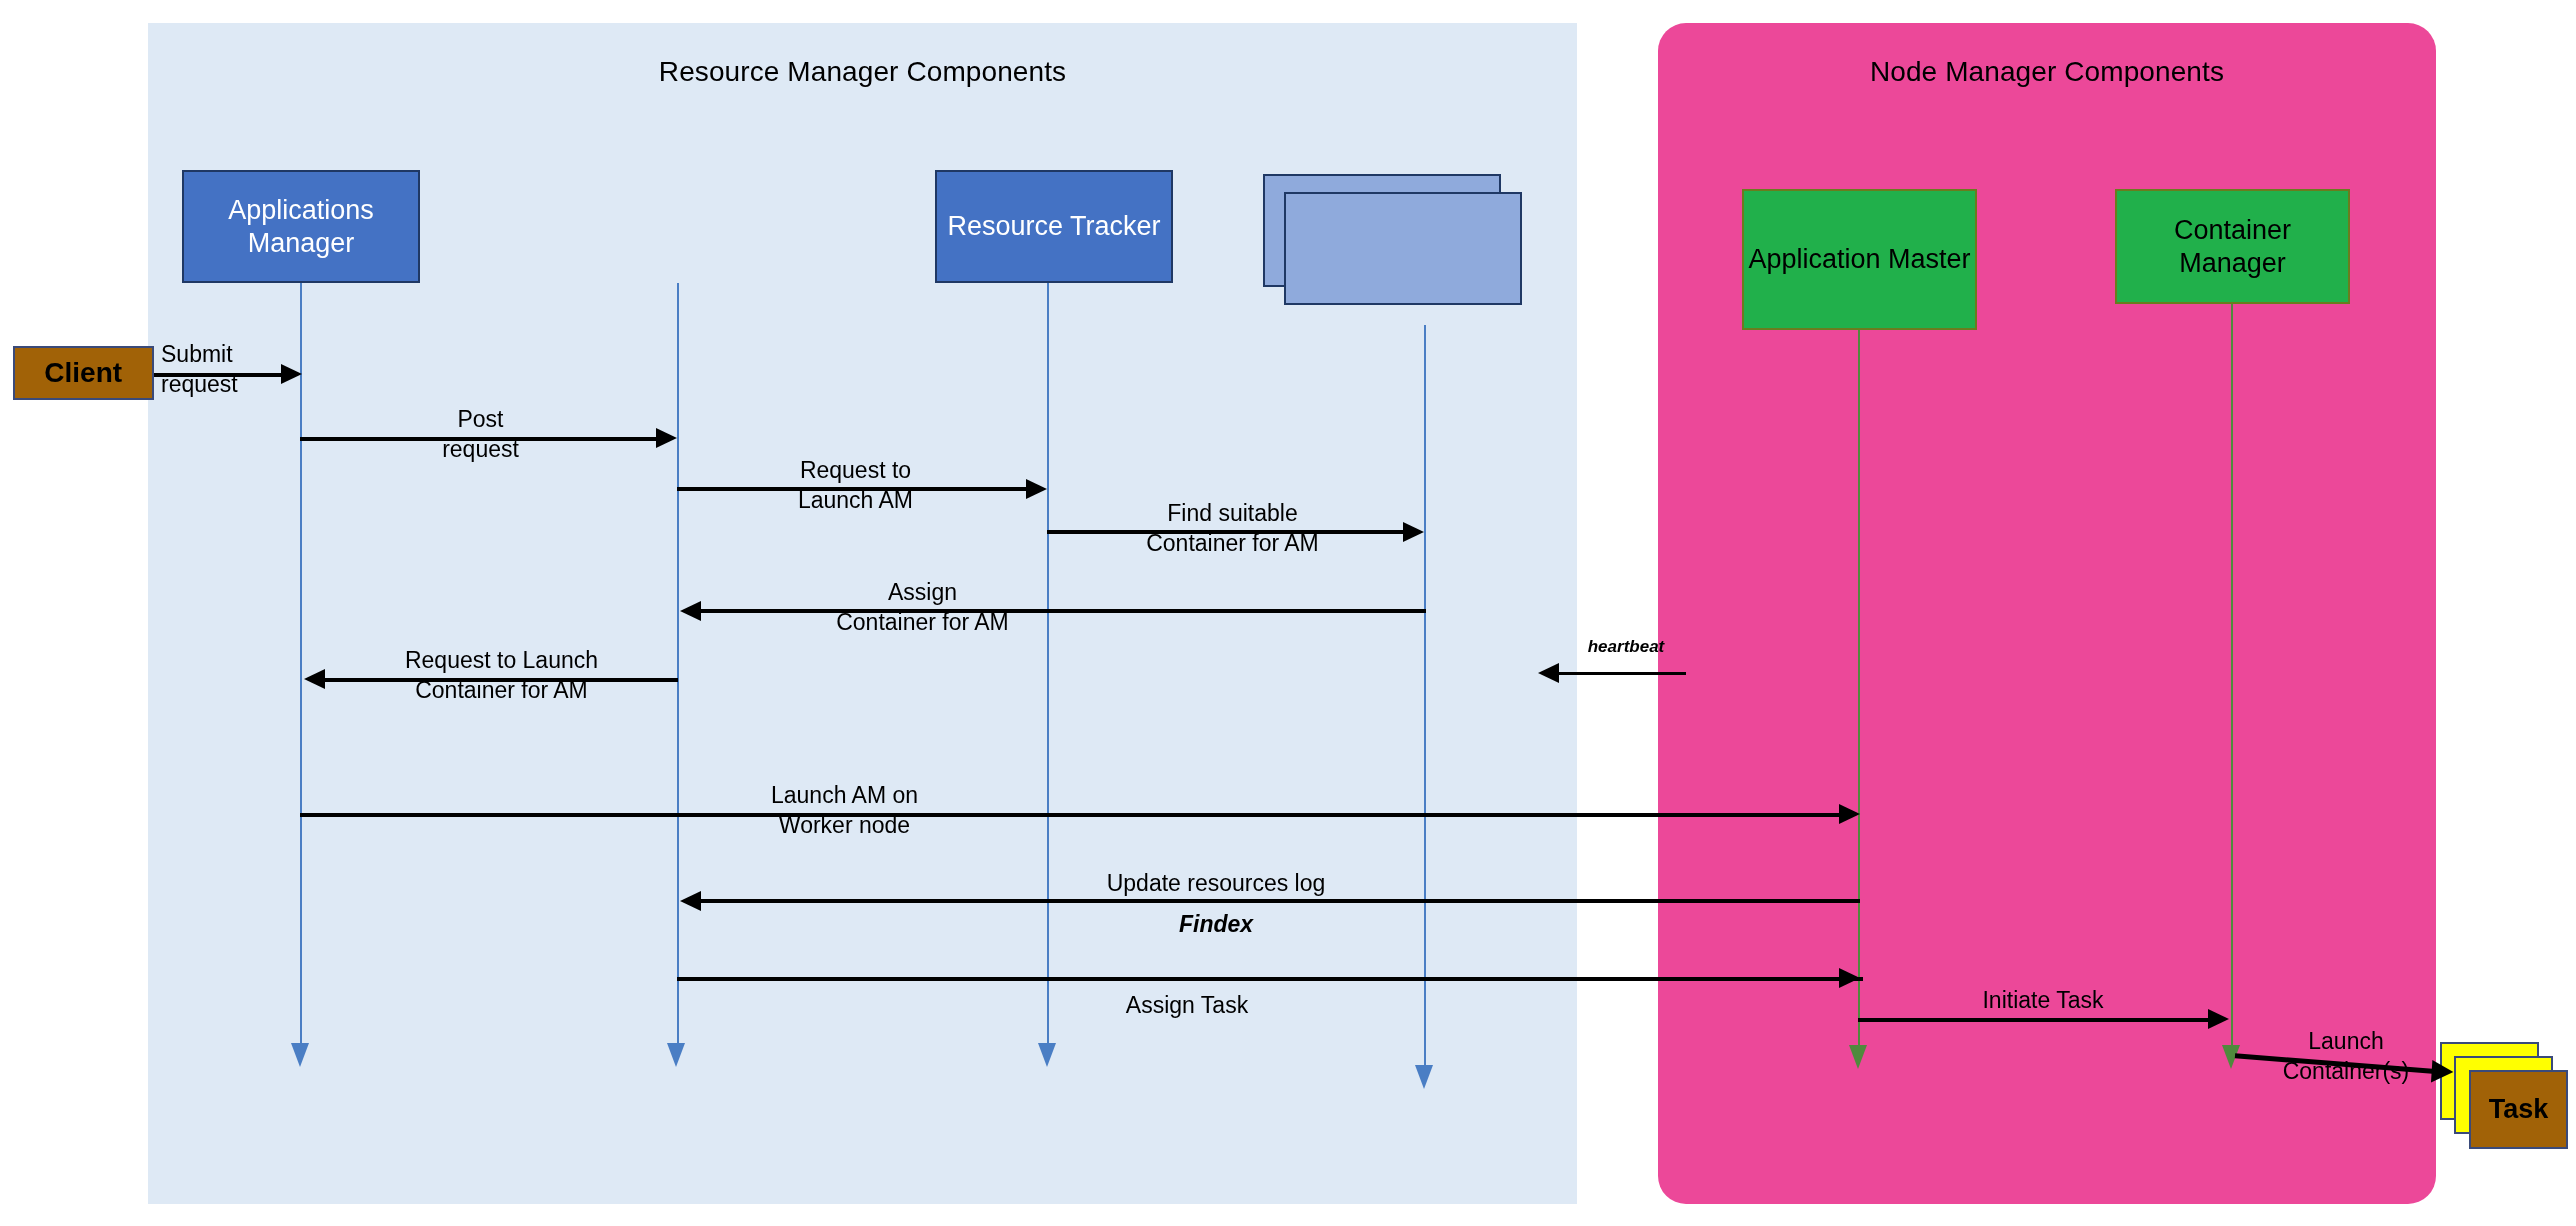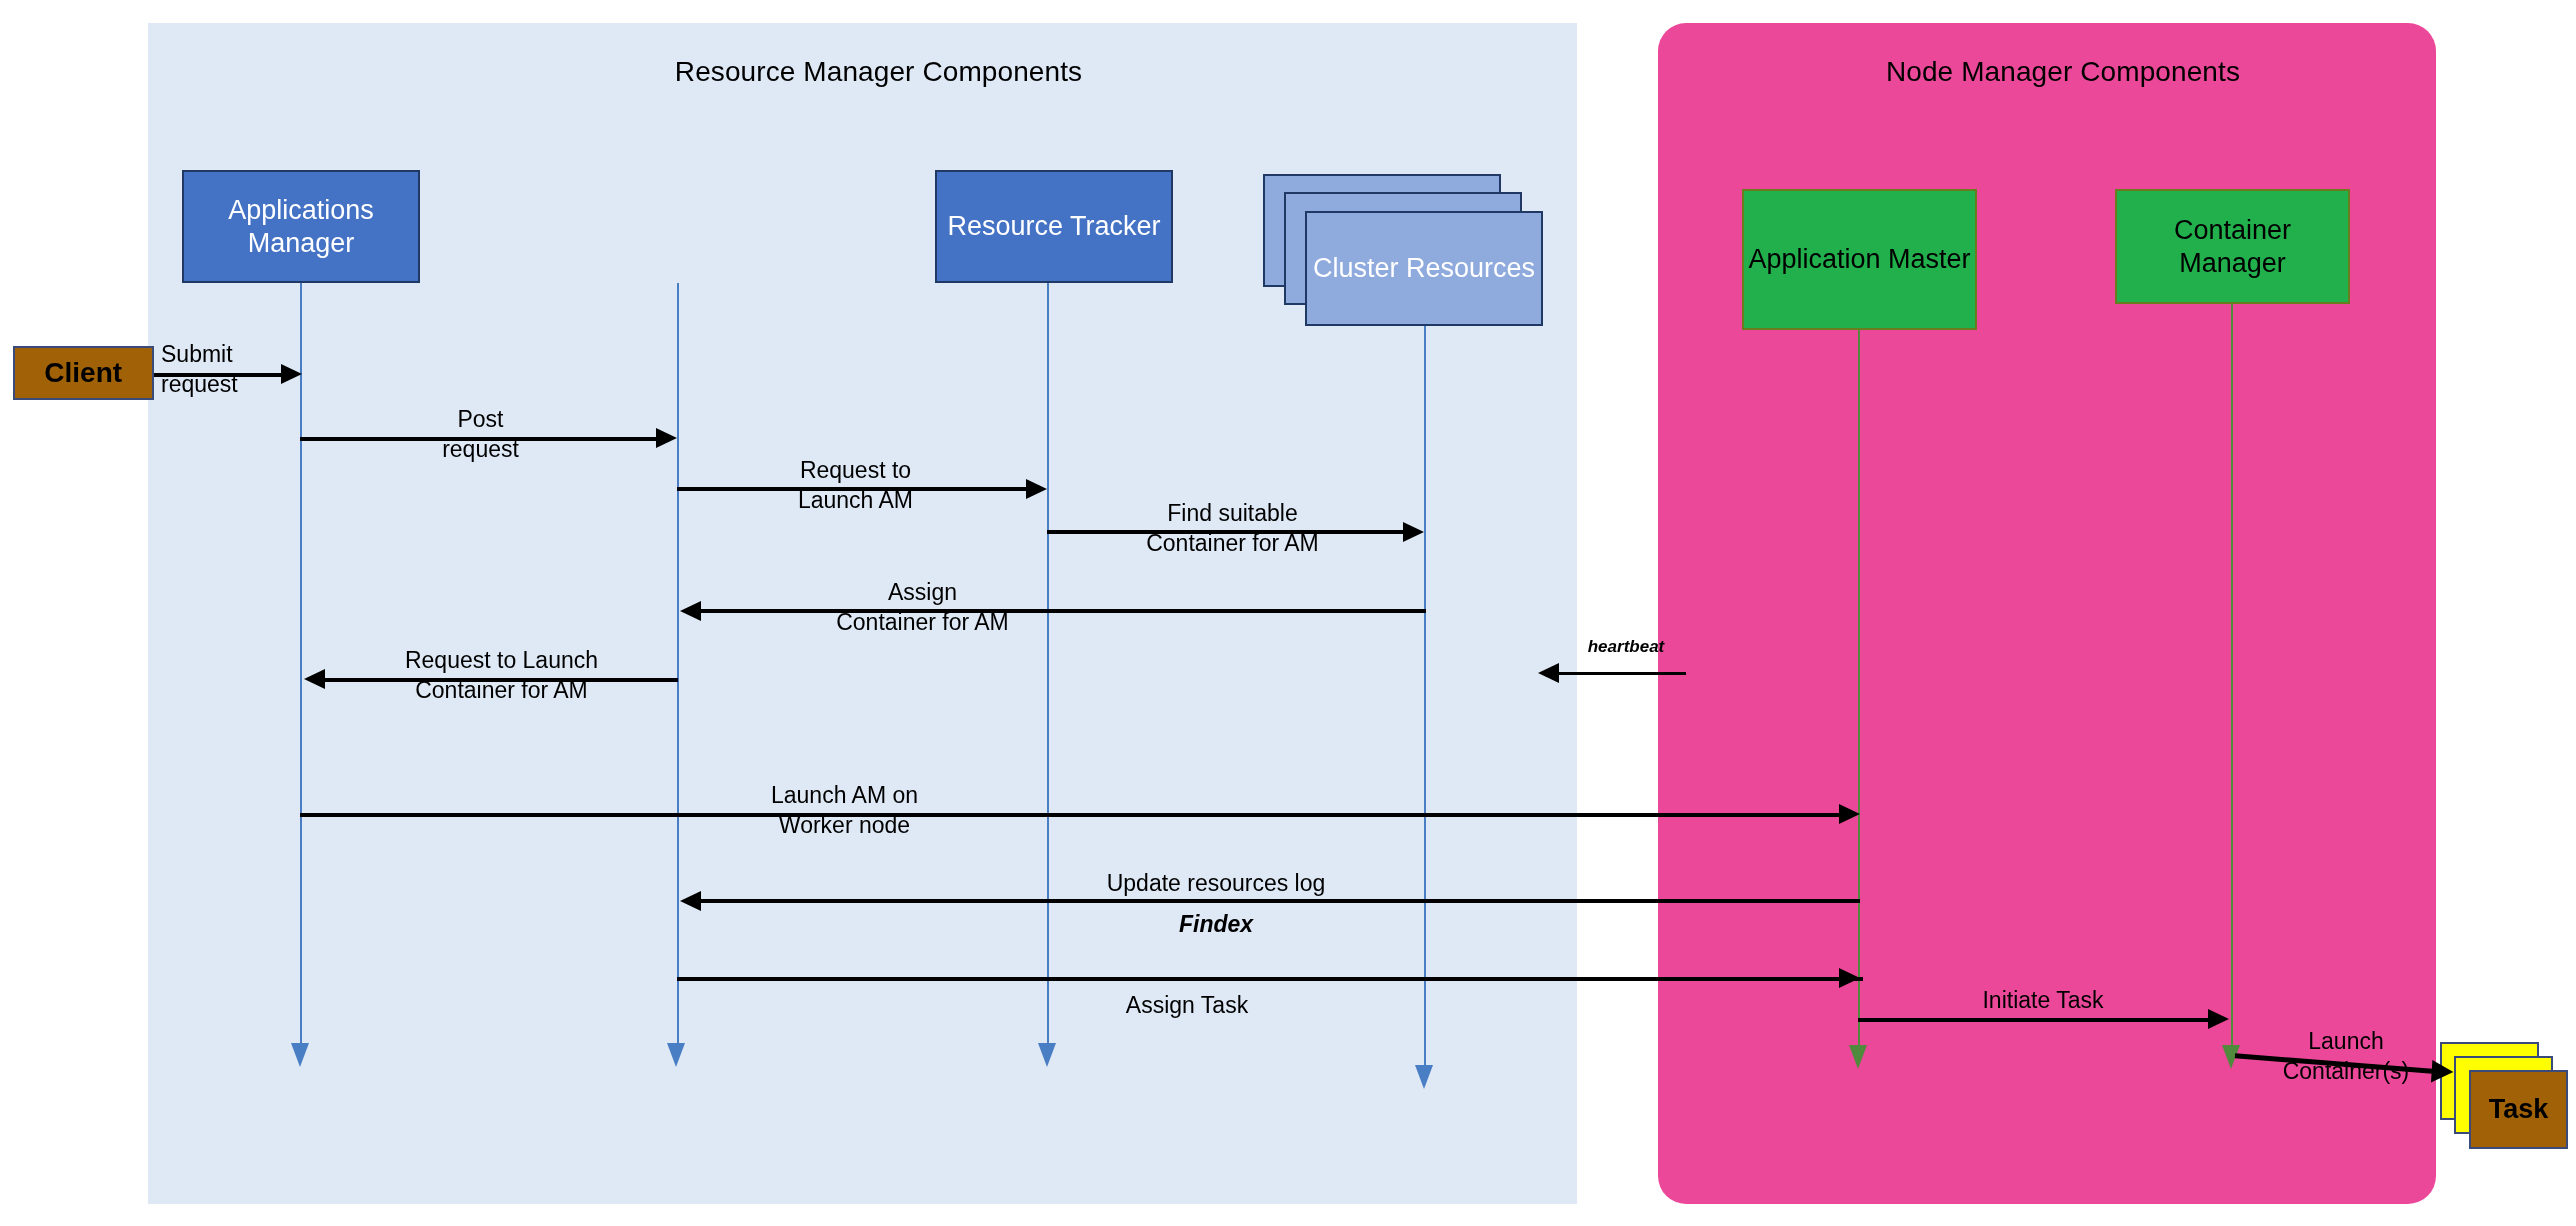--- a/index.html
+++ b/index.html
@@ -13,21 +13,20 @@
   #stage {
     position: relative;
     width: 2576px;
     height: 1226px;
     background: #ffffff;
     overflow: hidden;
   }
   .panel {
     position: absolute;
     box-sizing: border-box;
-    padding-left: 16px;
   }
   #panel-rm {
     left: 148px;
     top: 22.6px;
     width: 1429px;
     height: 1181px;
     background: #dee9f5;
   }
   #panel-nm {
     left: 1658px;
@@ -185,24 +184,20 @@
   </div>
 
 
   <div class="node-box blue" style="left:935px; top:170px; width:238px; height:113px;">
     <span>Resource
 Tracker</span>
   </div>
 
   <div class="stack-shadow lightblue" style="left:1263px; top:174px; width:238px; height:113px;"></div>
   <div class="stack-shadow lightblue" style="left:1284px; top:192px; width:238px; height:113px;"></div>
-  <div class="node-box lightblue" style="left:1305px; top:211px; width:238px; height:115px;">
-    <span>Cluster
-Resources</span>
-  </div>
 
   <div class="node-box green" style="left:1742px; top:189px; width:235px; height:141px;">
     <span>Application
 Master</span>
   </div>
 
   <div class="node-box green" style="left:2115px; top:189px; width:235px; height:115px;">
     <span>Container
 Manager</span>
   </div>

